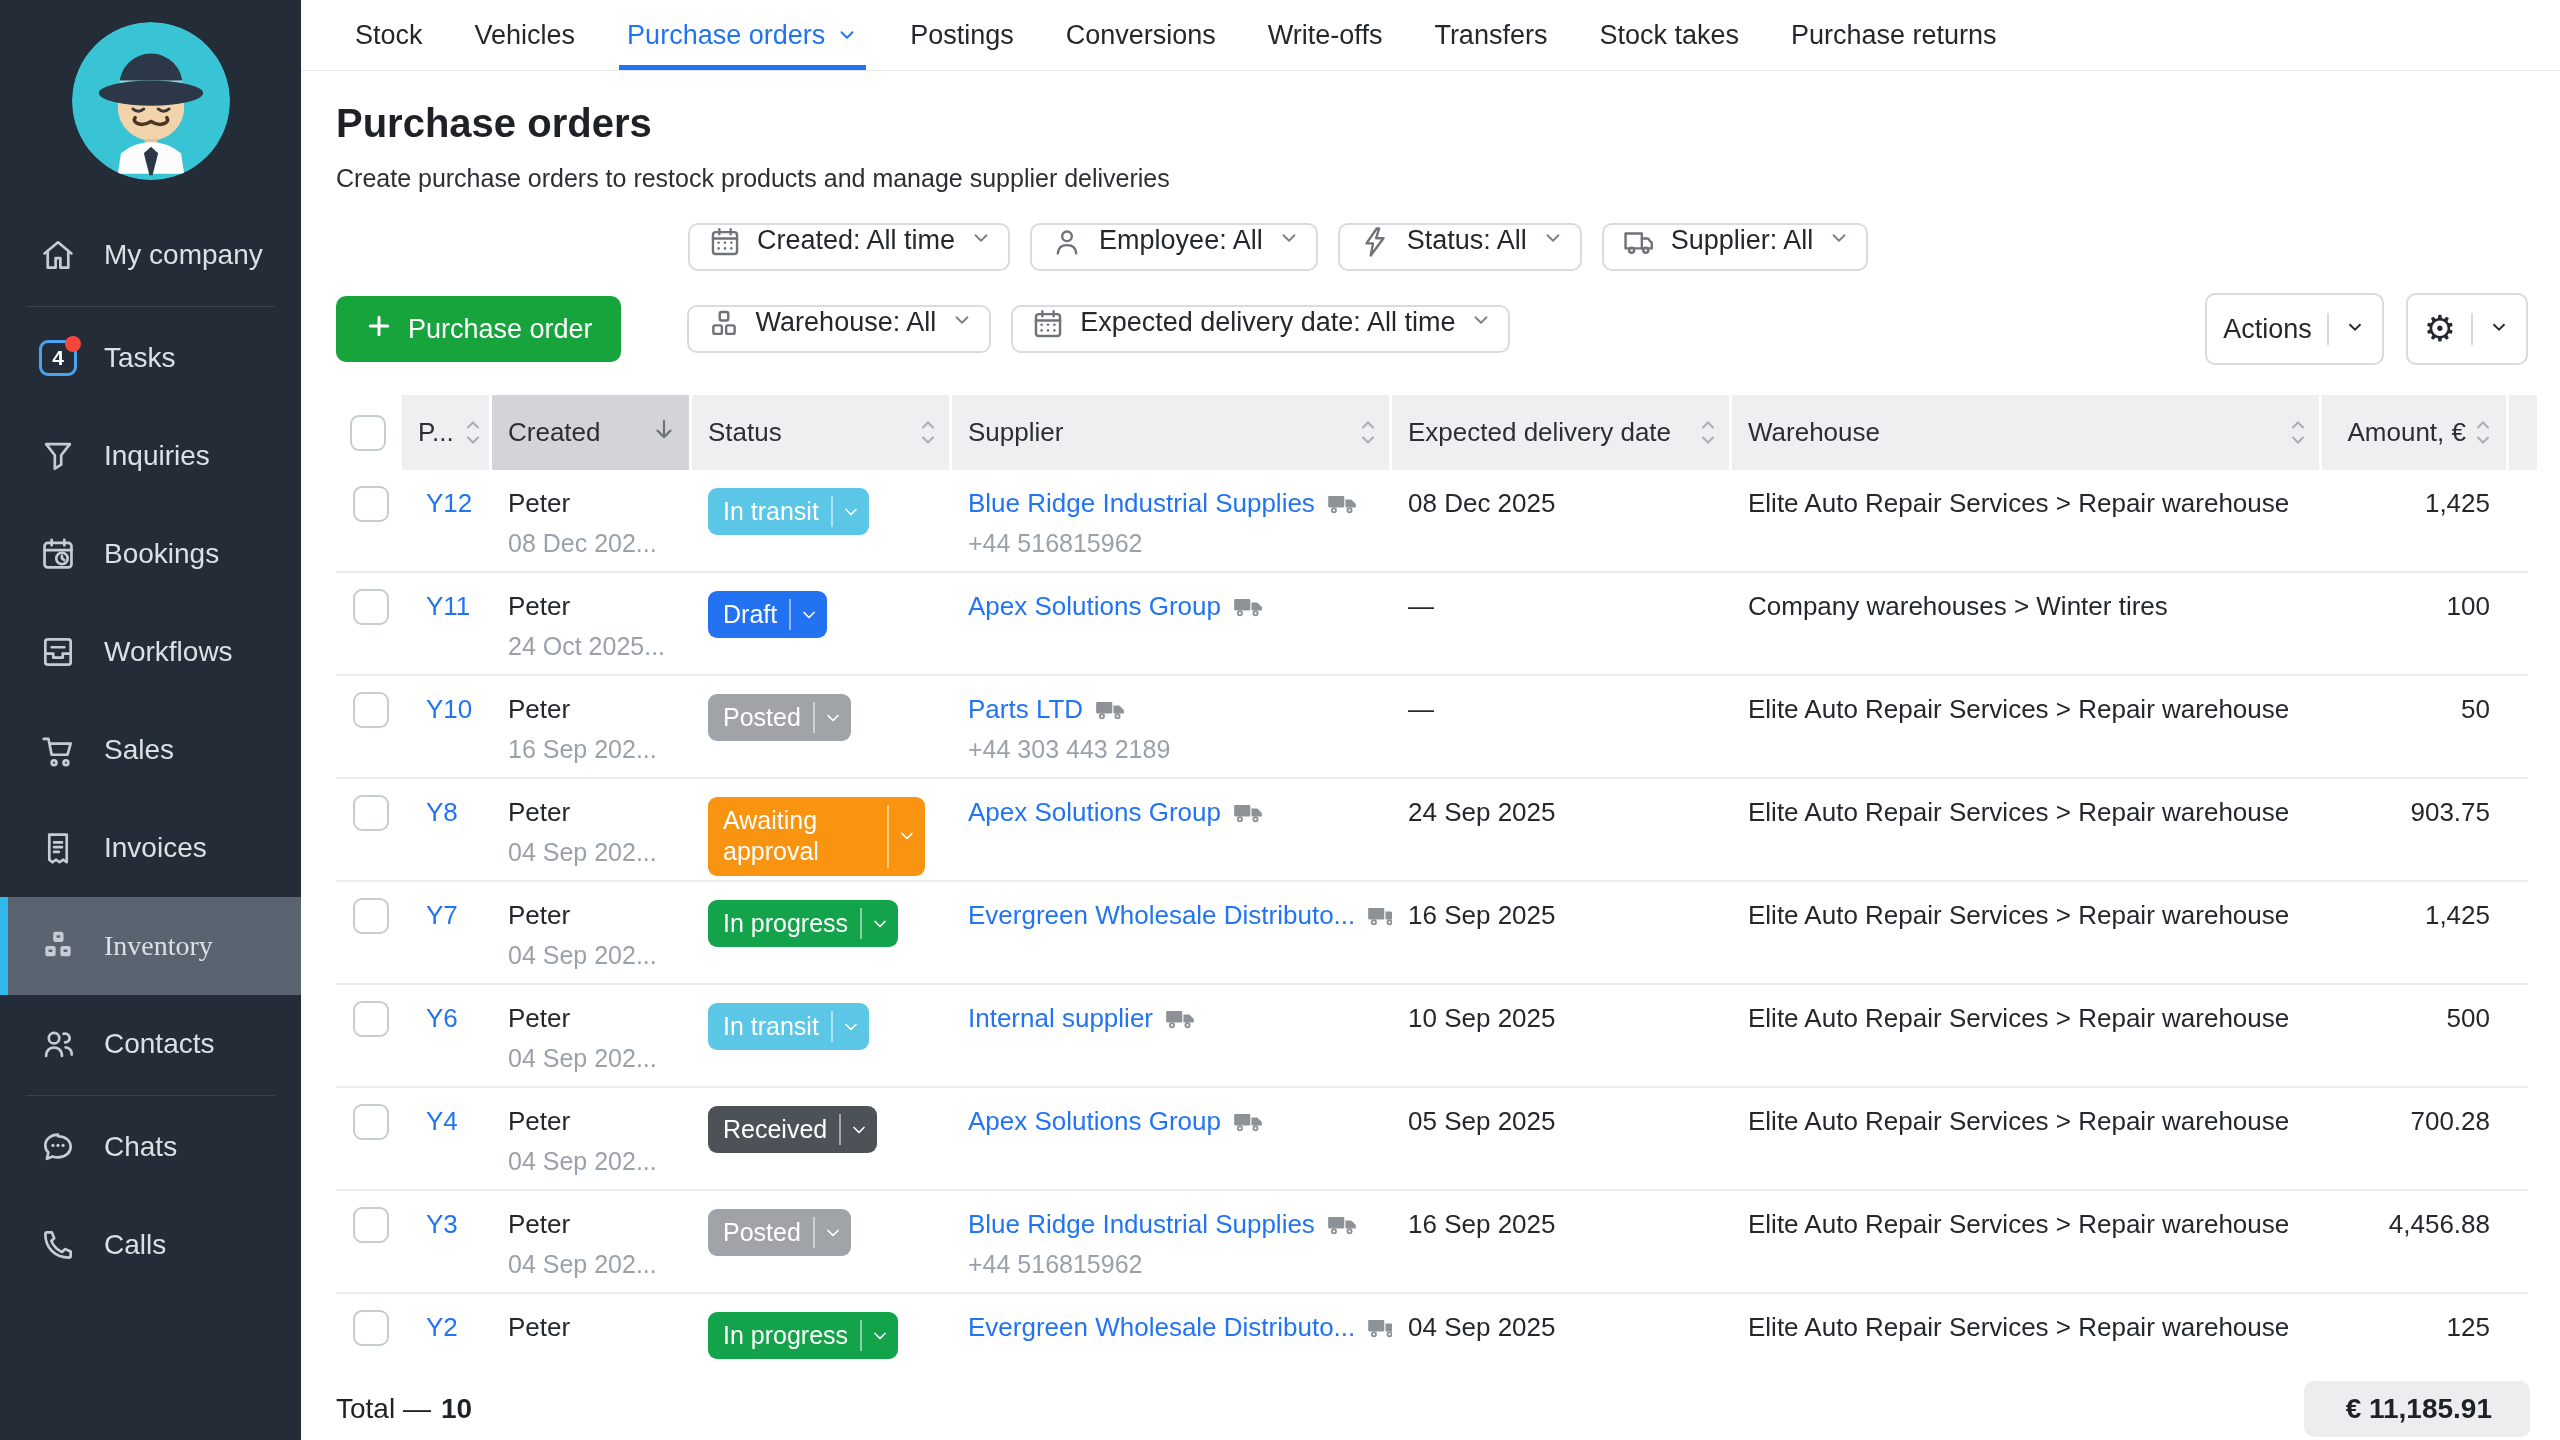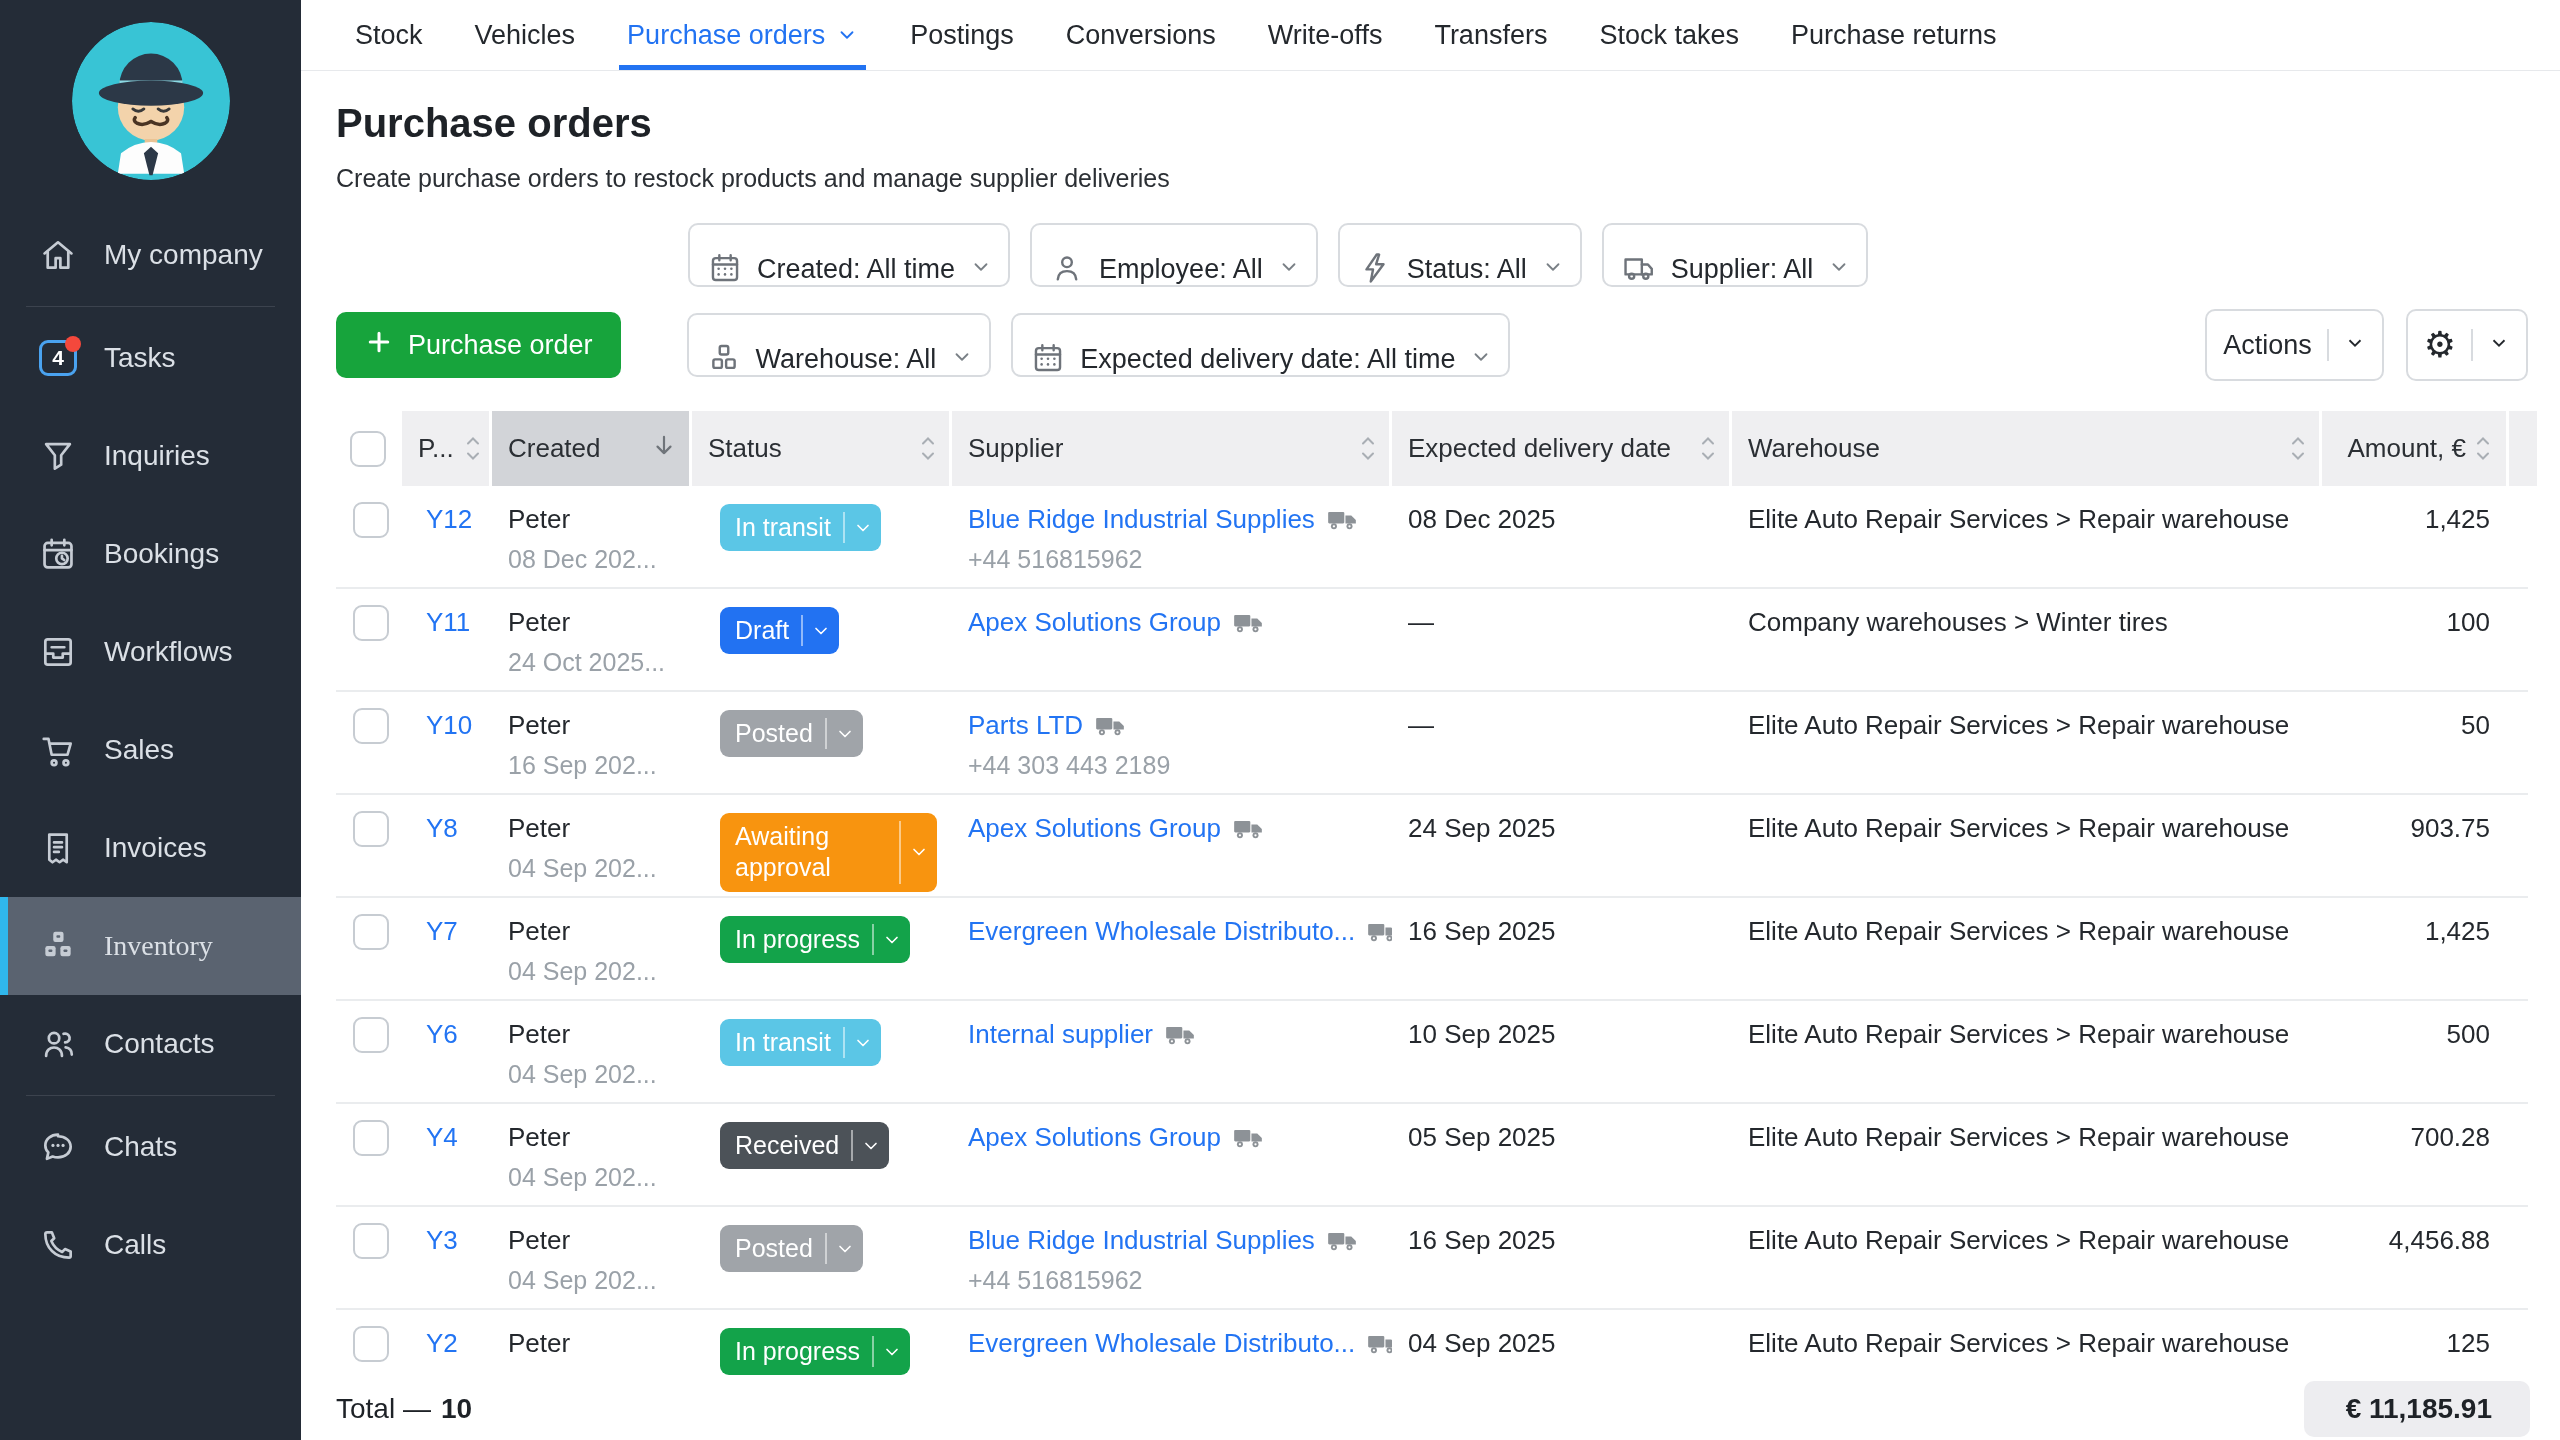--- a/index.html
+++ b/index.html
@@ -39,22 +39,22 @@
   .tab.active::after { content:''; position:absolute; left:-8px; right:-8px;
     bottom:0; height:5px; background:#2273f2; }
   .tab .chev { margin-left:11px; display:flex; }
 
   .page-title { font-size:40px; font-weight:700; color:#1e2227; margin:30px 0 0 35px; }
   .page-subtitle { font-size:25px; color:#2b2f34; margin:18px 0 0 35px; }
 
   .frow { display:flex; align-items:center; }
   .frow1 { margin:30px 0 0 387px; gap:20px; }
   .frow2 { margin:22px 32px 0 35px; gap:20px; }
-  .fbtn { height:64px; background:#fff; border:2px solid #d8dbdf; border-radius:10px;
-    display:inline-flex; align-items:flex-end; gap:15px; padding:0 16px 0 18px;
+  .fbtn { height:48px; background:#fff; border:2px solid #d8dbdf; border-radius:10px;
+    display:inline-flex; align-items:flex-start; gap:15px; padding:0 16px 0 18px;
     font-size:27px; color:#24282d; cursor:pointer; white-space:nowrap; }
   .fbtn .fic { color:#6e737a; display:flex; }
   .fbtn .fic svg { width:34px; height:34px; }
   .fbtn .chev, .tab .chev { color:#7a8086; }
   .chev svg { width:22px; height:22px; }
   .btn-green { height:66px; background:#17a43c; color:#fff; border:none;
     border-radius:10px; display:inline-flex; align-items:center; gap:14px;
     padding:12px 28px; font-size:27px; font-family:inherit; cursor:pointer; }
   .btn-green svg { width:30px; height:30px; }
   .ml46 { margin-left:46px; }
@@ -92,21 +92,21 @@
   .checkbox { width:36px; height:36px; background:#fff; border:2px solid #c7ccd2;
     border-radius:9px; cursor:pointer; }
   .link { color:#2274f3; text-decoration:none; cursor:pointer; }
   .subline { margin-top:10px; font-size:25px; color:#9aa1a8; white-space:nowrap; }
   .supline { display:flex; align-items:center; gap:12px; white-space:nowrap; }
   .truck { color:#8d9297; display:flex; flex:0 0 auto; }
   .truck svg { width:30px; height:24px; }
 
   .badge { display:inline-flex; align-items:center; color:#fff; border-radius:9px;
     padding:8px 8px 8px 15px; font-size:25px; line-height:1.25; cursor:pointer;
-    white-space:nowrap;margin-left:12px; }
+    white-space:nowrap; }
   .badge .bdiv { width:2px; align-self:stretch; background:rgba(255,255,255,.5);
     margin:0 8px 0 12px; }
   .badge .bchev { display:flex; color:#fff; }
   .badge .bchev svg { width:20px; height:20px; }
   .badge.wrap { white-space:normal; }
   .badge.wrap .blabel { width:152px; }
 
   
   .footer { position:absolute; left:301px; right:0; top:1378px; height:62px;
     background:#fff; display:flex; align-items:center; padding-left:35px;

